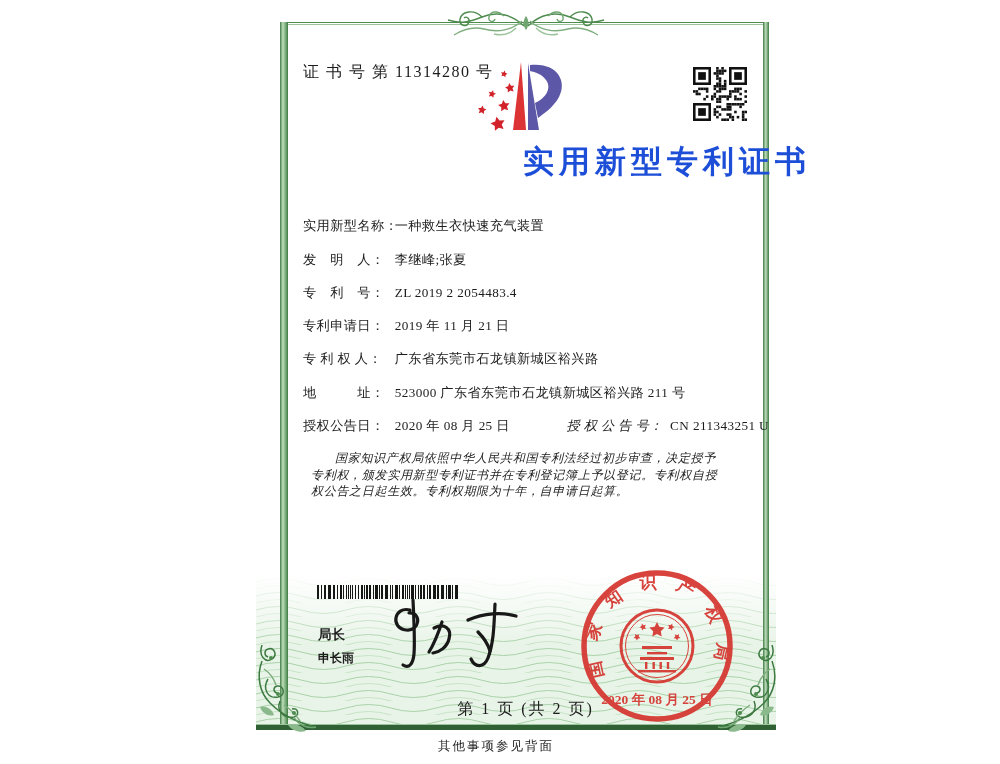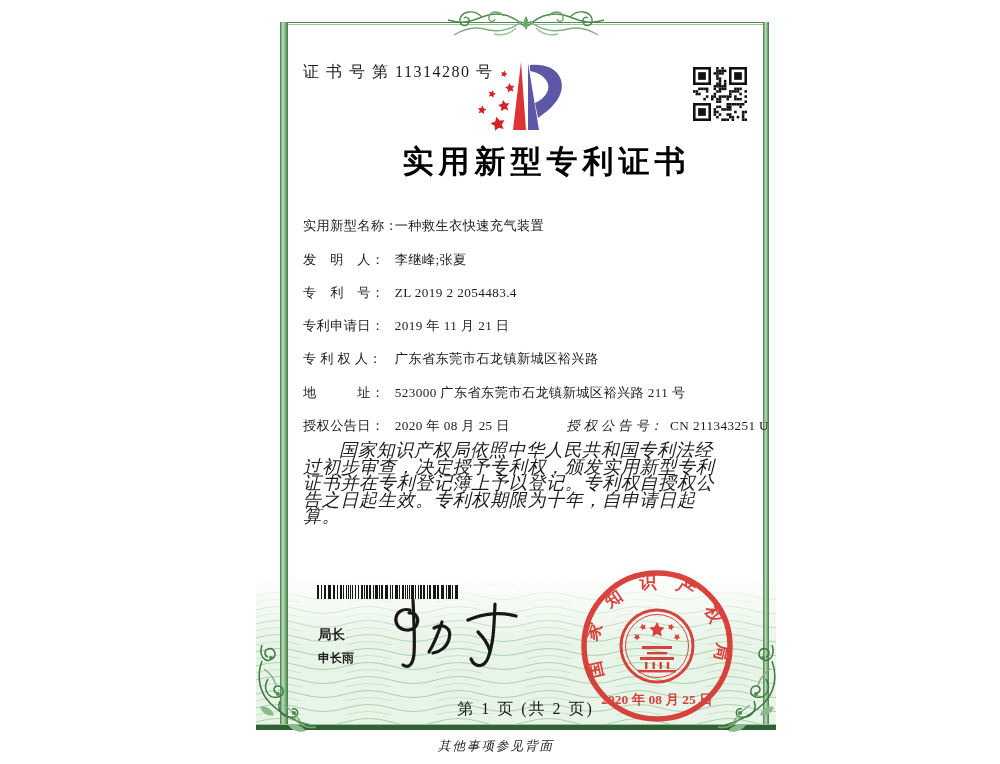--- a/index.html
+++ b/index.html
@@ -34,51 +34,51 @@
   .band-fade{
     left:256px;top:575px;width:520px;height:70px;z-index:1;
     background:linear-gradient(#ffffff,rgba(255,255,255,0));
   }
 
   
   .cert-no{left:303px;top:62px;font-size:16px;letter-spacing:1.5px;z-index:5;}
   .logo{left:460px;top:54px;z-index:5;}
   .qr{left:693px;top:67px;z-index:5;}
   .title{
-    left:282px;top:141px;width:529px;text-align:center;z-index:5;
-    font-size:31px;font-weight:bold;letter-spacing:5px;color:#000000;
+    left:282px;top:141px;width:529px;text-align:right;z-index:5;
+    font-size:31px;font-weight:bold;letter-spacing:5px;color:#1d4ed8;
   }
 
   
   .row{left:303px;width:460px;font-size:13.2px;white-space:nowrap;z-index:5;letter-spacing:.4px;}
   .row .lbl{display:inline-block;width:88px;}
   .row .val1{display:inline-block;width:168px;}
   .row .lbl2{display:inline-block;width:100px;font-style:italic;}
   .r0{top:217px}.r1{top:251px}.r2{top:284px}.r3{top:317px}
   .r4{top:350px}.r5{top:384px}.r6{top:417px}
 
   
   .legal{left:303px;top:442px;width:428px;z-index:5;}
   .legal p{
-    margin:0;font-size:18px;line-height:16.6px;letter-spacing:.7px;
+    margin:8px;font-size:12px;line-height:16.6px;letter-spacing:.7px;
     text-indent:2em;font-style:italic;
   }
 
   
   .barcode{left:317px;top:585px;z-index:5;}
   .sig-title{left:318px;top:626px;font-family:"Liberation Sans","DejaVu Sans",sans-serif;
     font-size:13.5px;font-weight:bold;z-index:5;}
   .sig-name{left:318px;top:650px;font-family:"Liberation Sans","DejaVu Sans",sans-serif;
     font-size:12px;font-weight:bold;z-index:5;}
   .signature{left:382px;top:596px;z-index:5;}
   .seal{left:577px;top:566px;z-index:6;opacity:.92;}
   .page-footer{left:282px;top:699px;width:487px;text-align:center;
     font-size:16px;letter-spacing:2px;z-index:5;}
   .back-note{left:0;top:738px;width:992px;text-align:center;
-    font-size:12.5px;font-style:italic;letter-spacing:2px;z-index:5;}
+    font-size:12.5px;letter-spacing:2px;z-index:5;}
 
   
   .orn-top{left:443px;top:6px;z-index:4;}
   .orn-bl{left:254px;top:645px;z-index:4;}
   .orn-br{left:716px;top:645px;z-index:4;transform:scaleX(-1);}
 </style>
 </head>
 <body>
 
 <svg width="0" height="0" style="position:absolute" aria-hidden="true">

